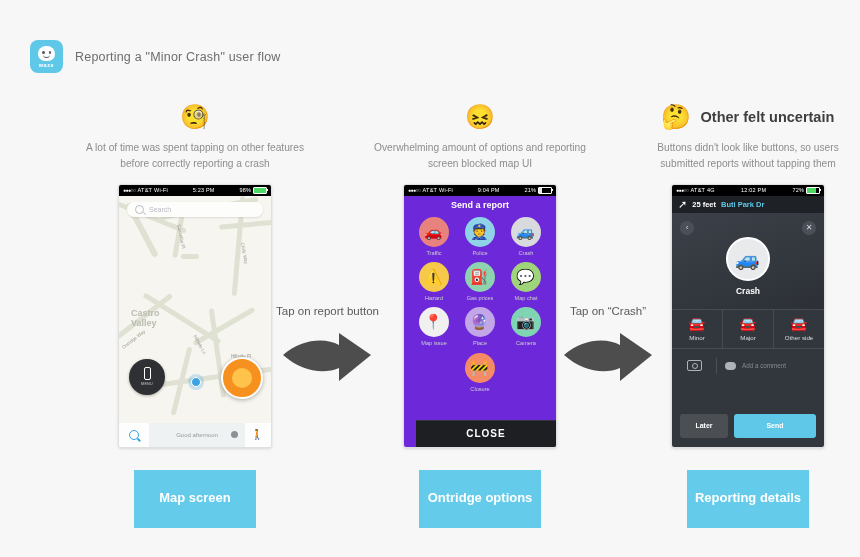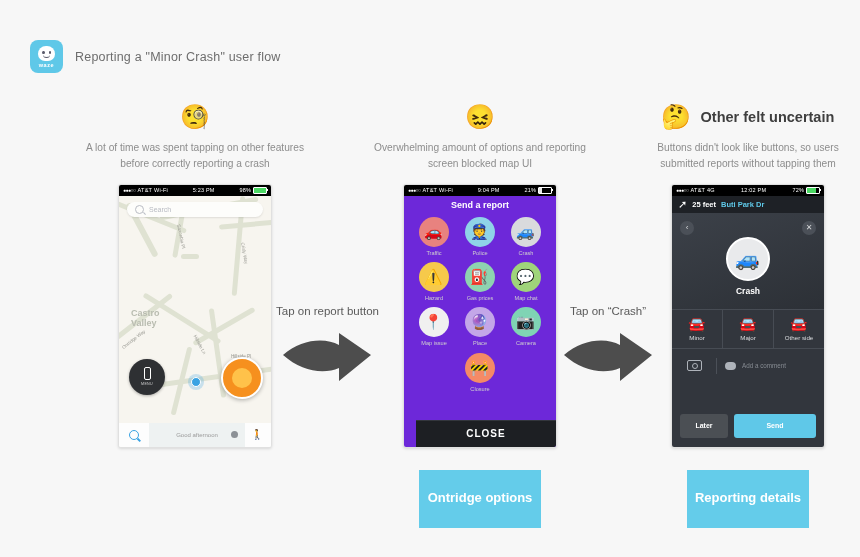--- a/index.html
+++ b/index.html
@@ -221,20 +221,21 @@
           <span class="greet">Good afternoon</span>
           <span id="bb-vol"></span>
         </div>
         <div id="bb-person">
           <span>🚶</span>
         </div>
       </div>
     </div>
   </div>
 
+  <div class="caption">Map screen</div>
 </div>
 
 <div class="column" id="col-2">
   <div class="col-head">
     <span class="emoji">😖</span>
   </div>
   <div class="col-sub">Overwhelming amount of options and reporting screen blocked map UI</div>
 
   <div class="phone">
     <div class="statusbar">

